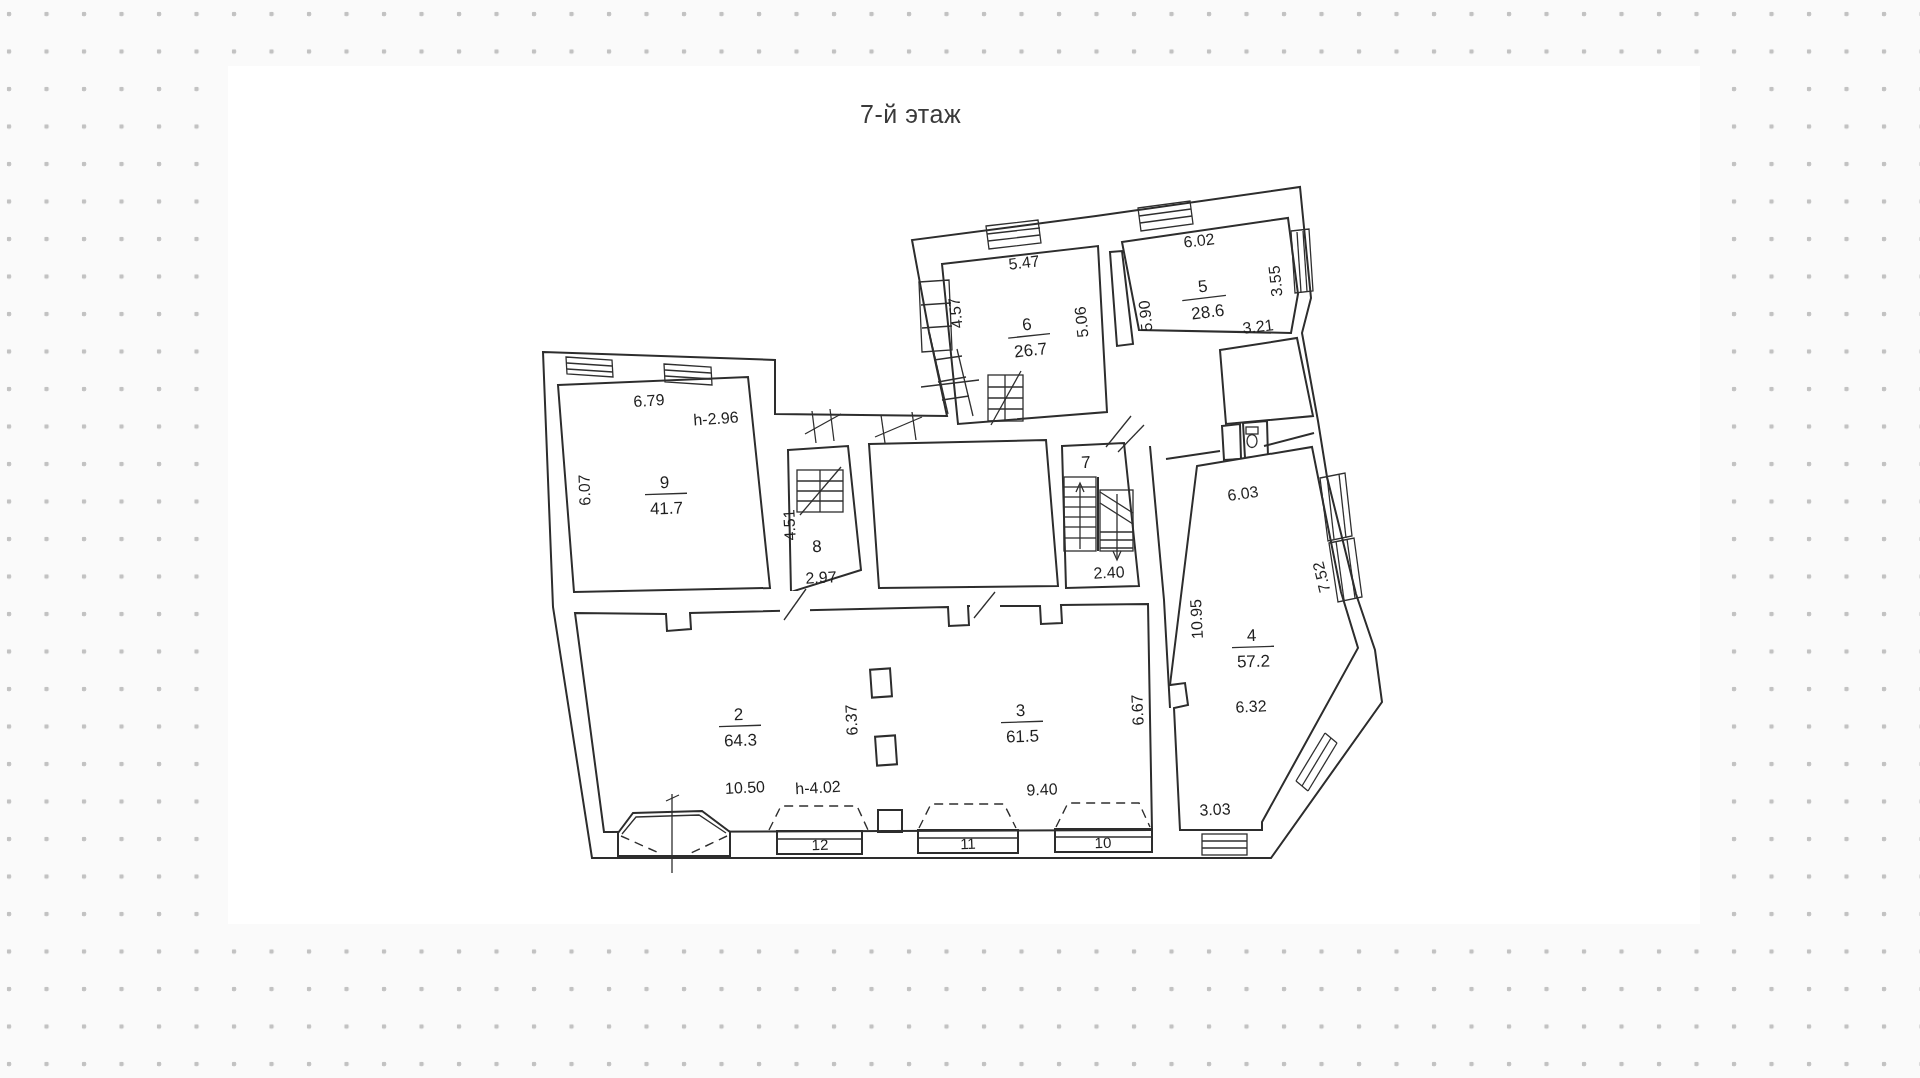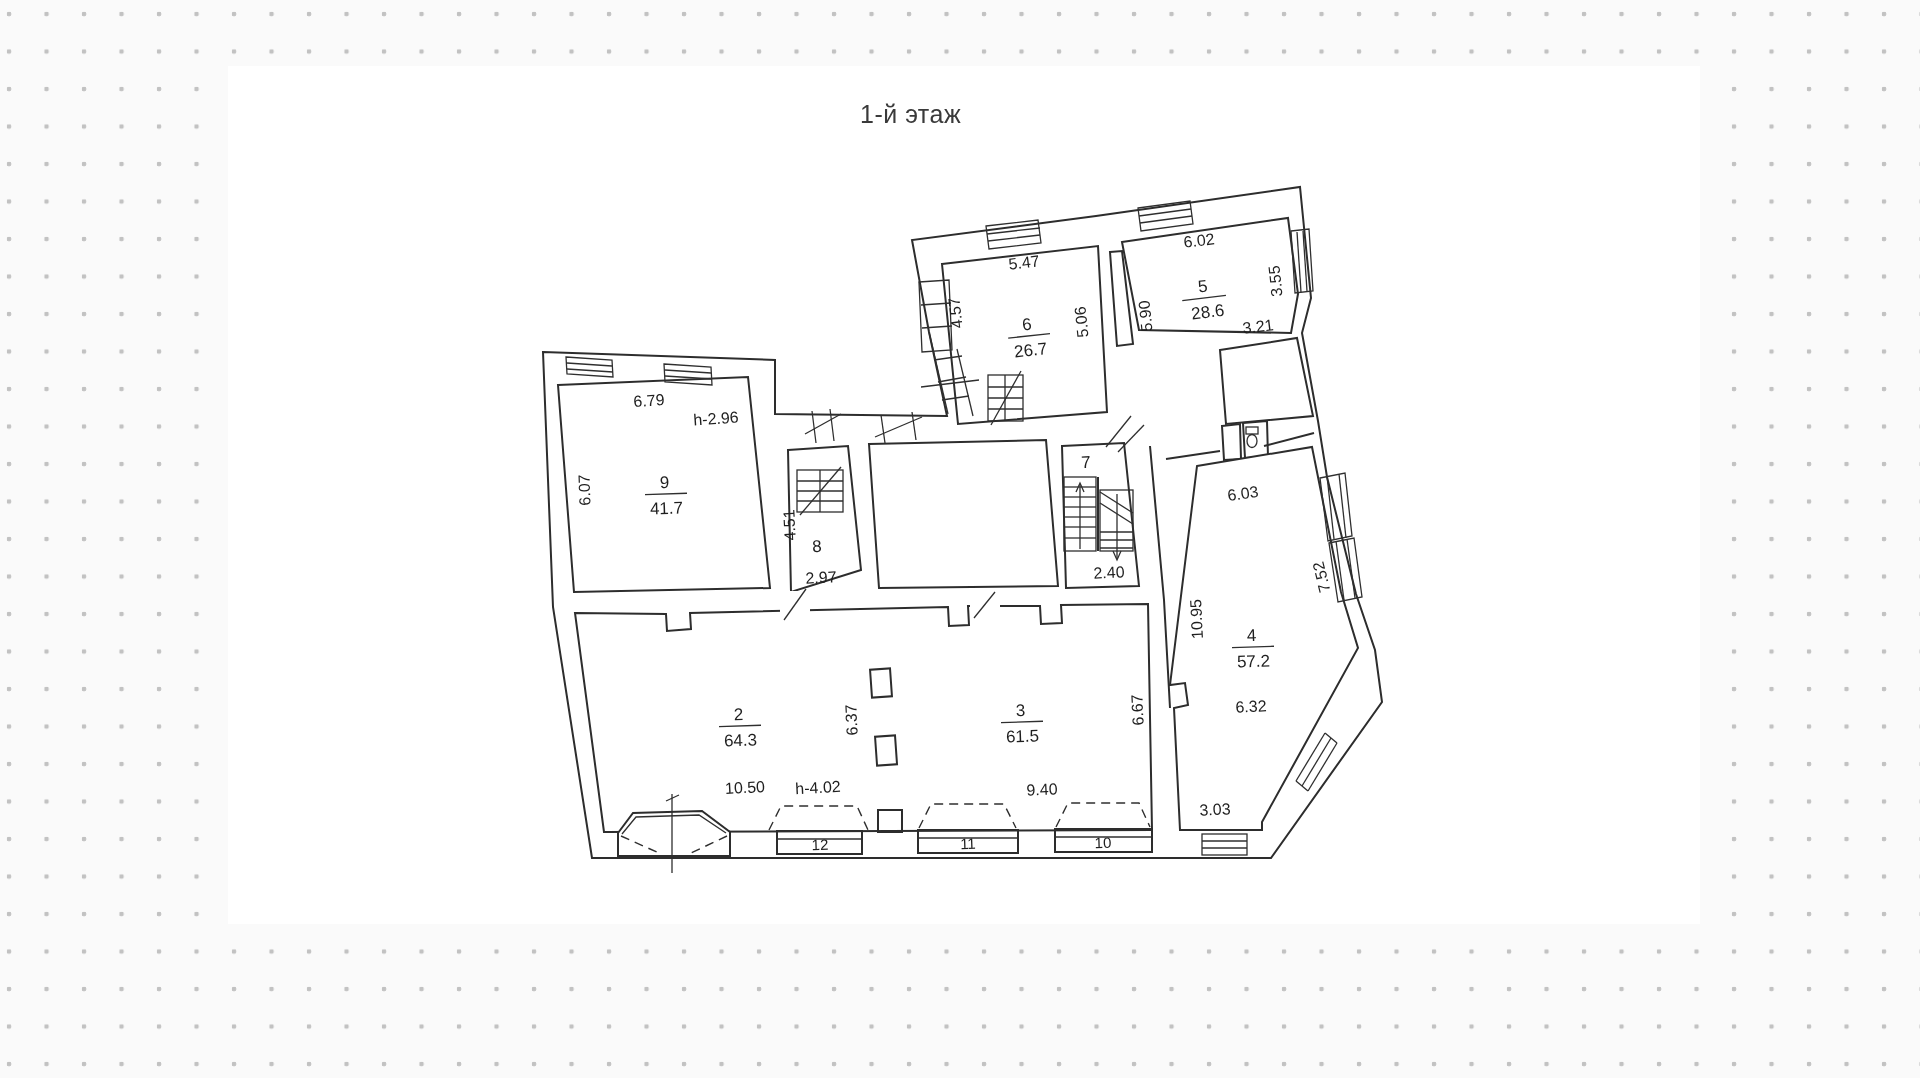--- a/index.html
+++ b/index.html
@@ -26,21 +26,21 @@
   .dash{fill:none;stroke:#2f2f2f;stroke-width:1.4;stroke-dasharray:9 6;}
   .dim{font-size:16px;fill:#1f1f1f;}
   .num{font-size:17px;fill:#1f1f1f;}
   .pnum{font-size:15px;fill:#1f1f1f;}
   text{text-anchor:middle;font-family:"Liberation Sans",sans-serif;}
 </style>
 </head>
 <body>
 
 <div class="sheet"></div>
-<div class="floor-title">1-й этаж</div>
+<div class="floor-title">7-й этаж</div>
 
 <svg width="1920" height="1078" viewBox="0 0 1920 1078">
 
   <path class="wall" d="M543,352 L775,360 L775,414 L947,416 L929,332 L912,240 L1096,216 L1300,187 L1311,298 L1302,333 L1318,421 L1327,477 L1356,594 L1375,650 L1382,702 L1271,858 L592,858 L553,607 Z"></path>
 
   <g>
     <path class="wall" d="M558,385 L748,377 L770,588 L574,592 Z"></path>
     <path class="wall" d="M788,450 L848,446 L861,570 L791,592 Z"></path>
     <path class="wall" d="M869,444 L1046,440 L1058,586 L879,588 Z"></path>
     <path class="wall" d="M1062,446 L1124,443 L1139,586 L1066,588 Z"></path>

